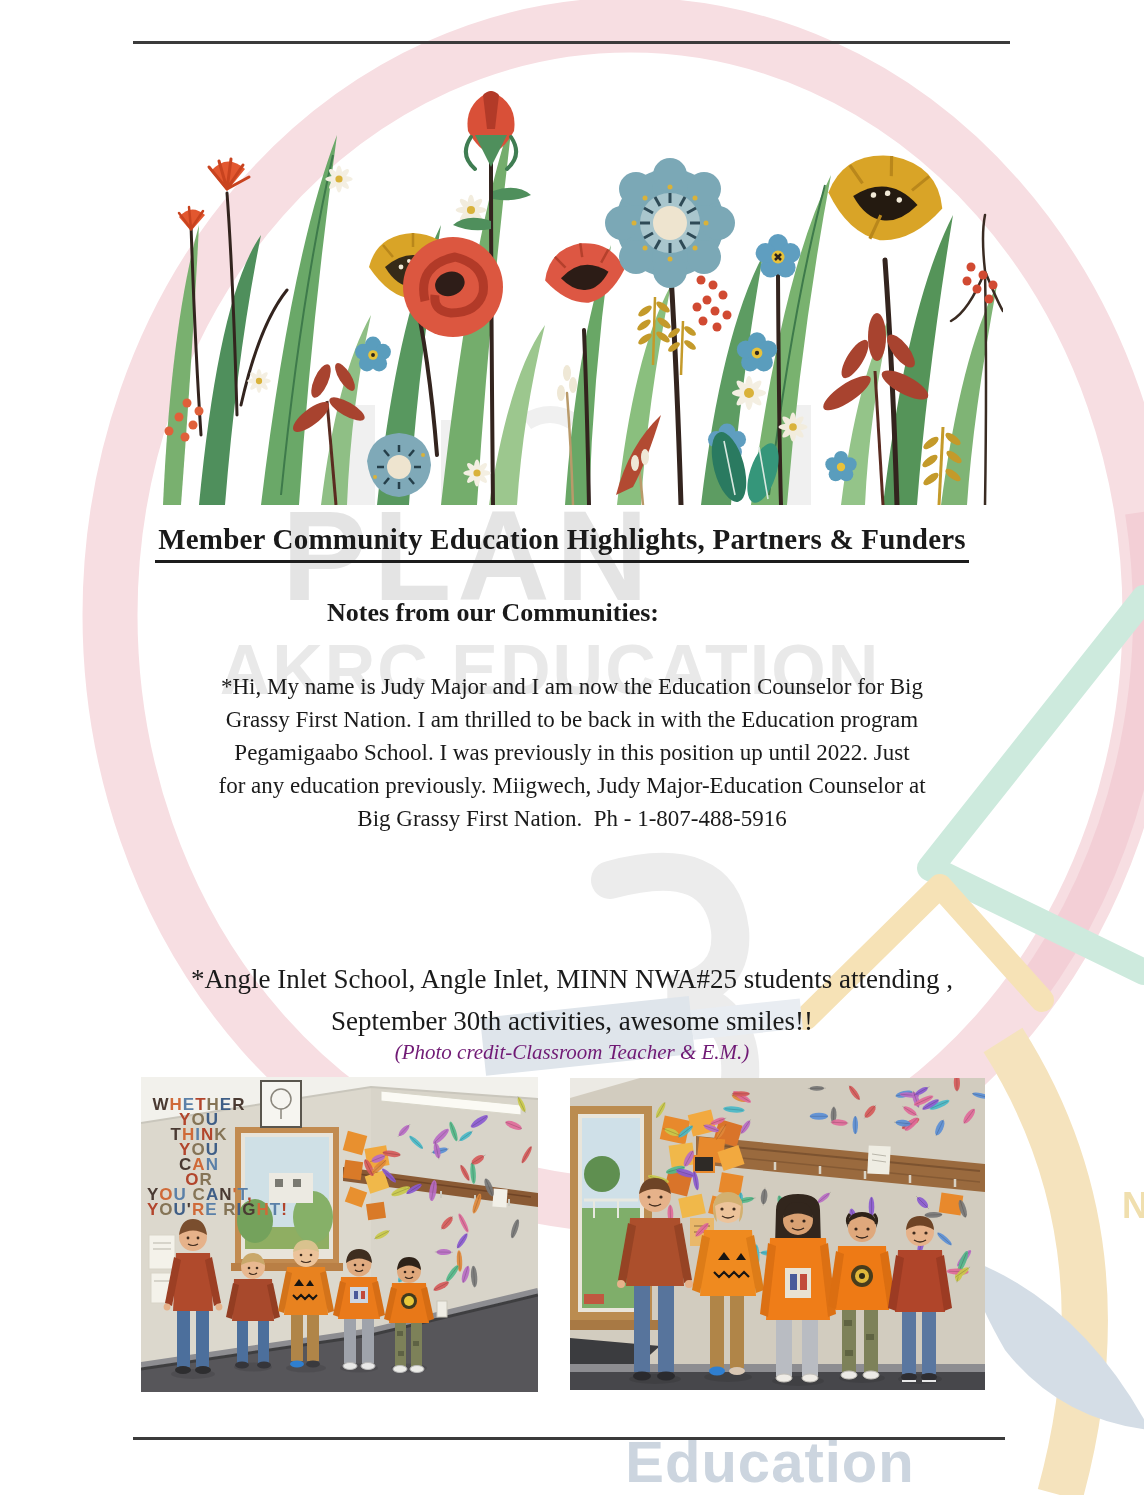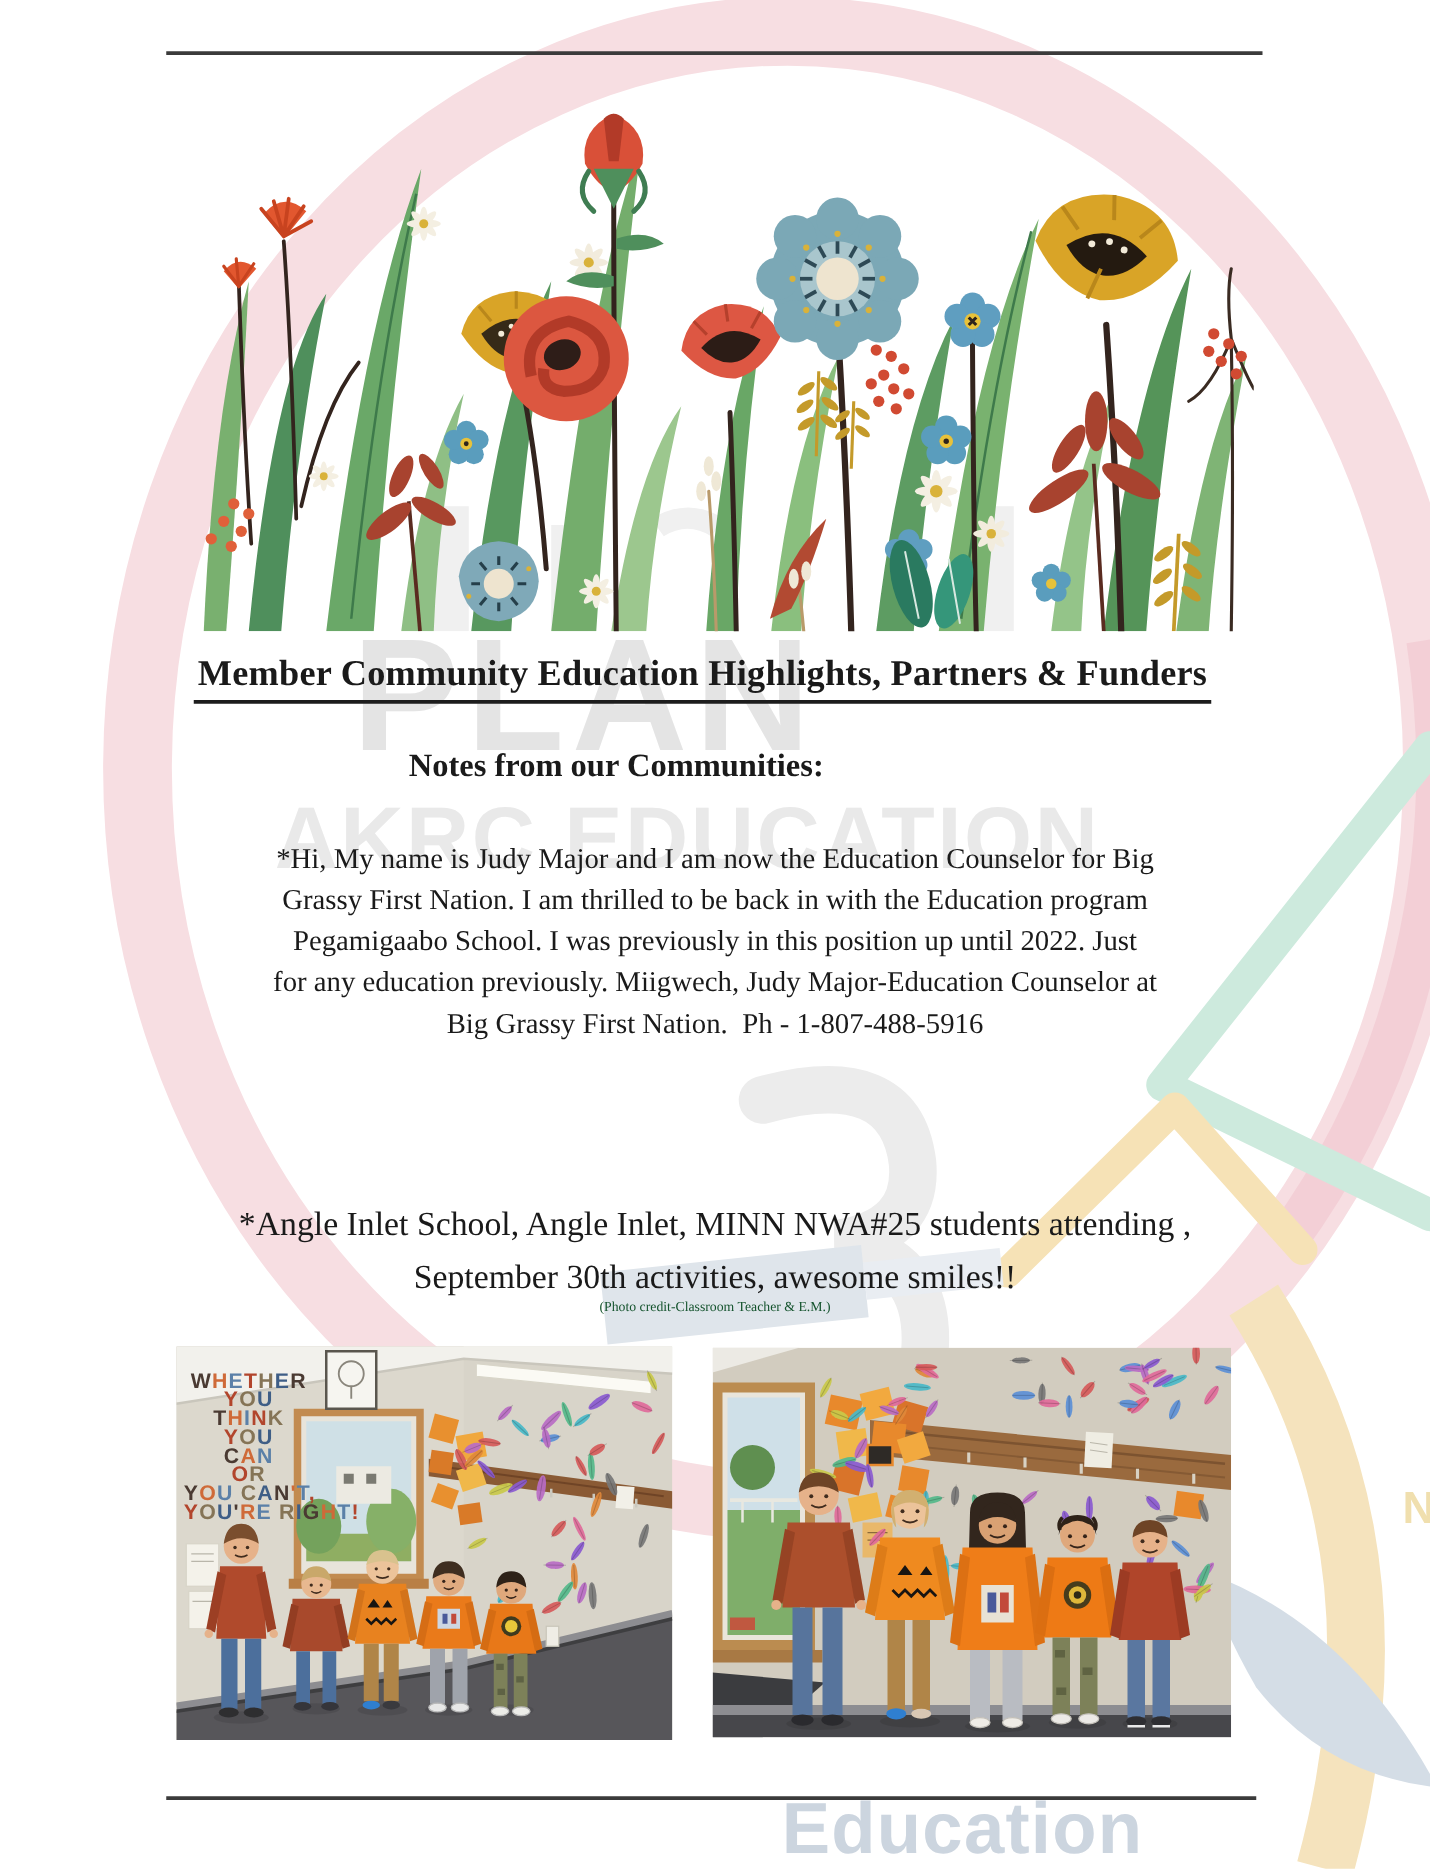--- a/index.html
+++ b/index.html
@@ -11,21 +11,21 @@
   .rule{height:2.5px;background:#3b3b3b;z-index:3;}
   #rule-top{left:133px;top:41px;width:877px;}
   #rule-bottom{left:133px;top:1437px;width:872px;}
   #banner{left:141px;top:75px;width:862px;height:430px;z-index:1;}
   #title-wrap{left:0;top:523px;width:1124px;text-align:center;z-index:3;}
   #title{display:inline-block;font-size:29px;font-weight:bold;letter-spacing:.2px;
          border-bottom:3px solid #1d1d1d;padding:0 3px 4px 3px;}
   #subtitle{left:0;top:598px;width:986px;text-align:center;font-size:26px;font-weight:bold;z-index:3;}
   #intro{left:102px;top:670px;width:940px;text-align:center;font-size:23px;line-height:33px;z-index:3;}
   #section2{left:102px;top:958px;width:940px;text-align:center;font-size:27px;line-height:42px;z-index:3;}
-  #credit{left:102px;top:1040px;width:940px;text-align:center;font-size:11px;z-index:3;color:#14532d;}
+  #credit{left:102px;top:1040px;width:940px;text-align:center;font-size:21px;z-index:3;color:#701a75;font-style:italic;}
   .photo{z-index:3;overflow:hidden;}
   #photo-left{left:141px;top:1077px;width:397px;height:315px;}
   #photo-right{left:570px;top:1078px;width:415px;height:312px;}
   .photo svg{display:block;}
   #wall-quote{position:absolute;left:6px;top:20px;width:104px;text-align:center;
       font-family:"Liberation Sans",sans-serif;font-weight:bold;font-size:17px;
       line-height:15px;letter-spacing:1px;z-index:4;}
   #wall-quote div{white-space:nowrap;}
 </style>
 </head>

